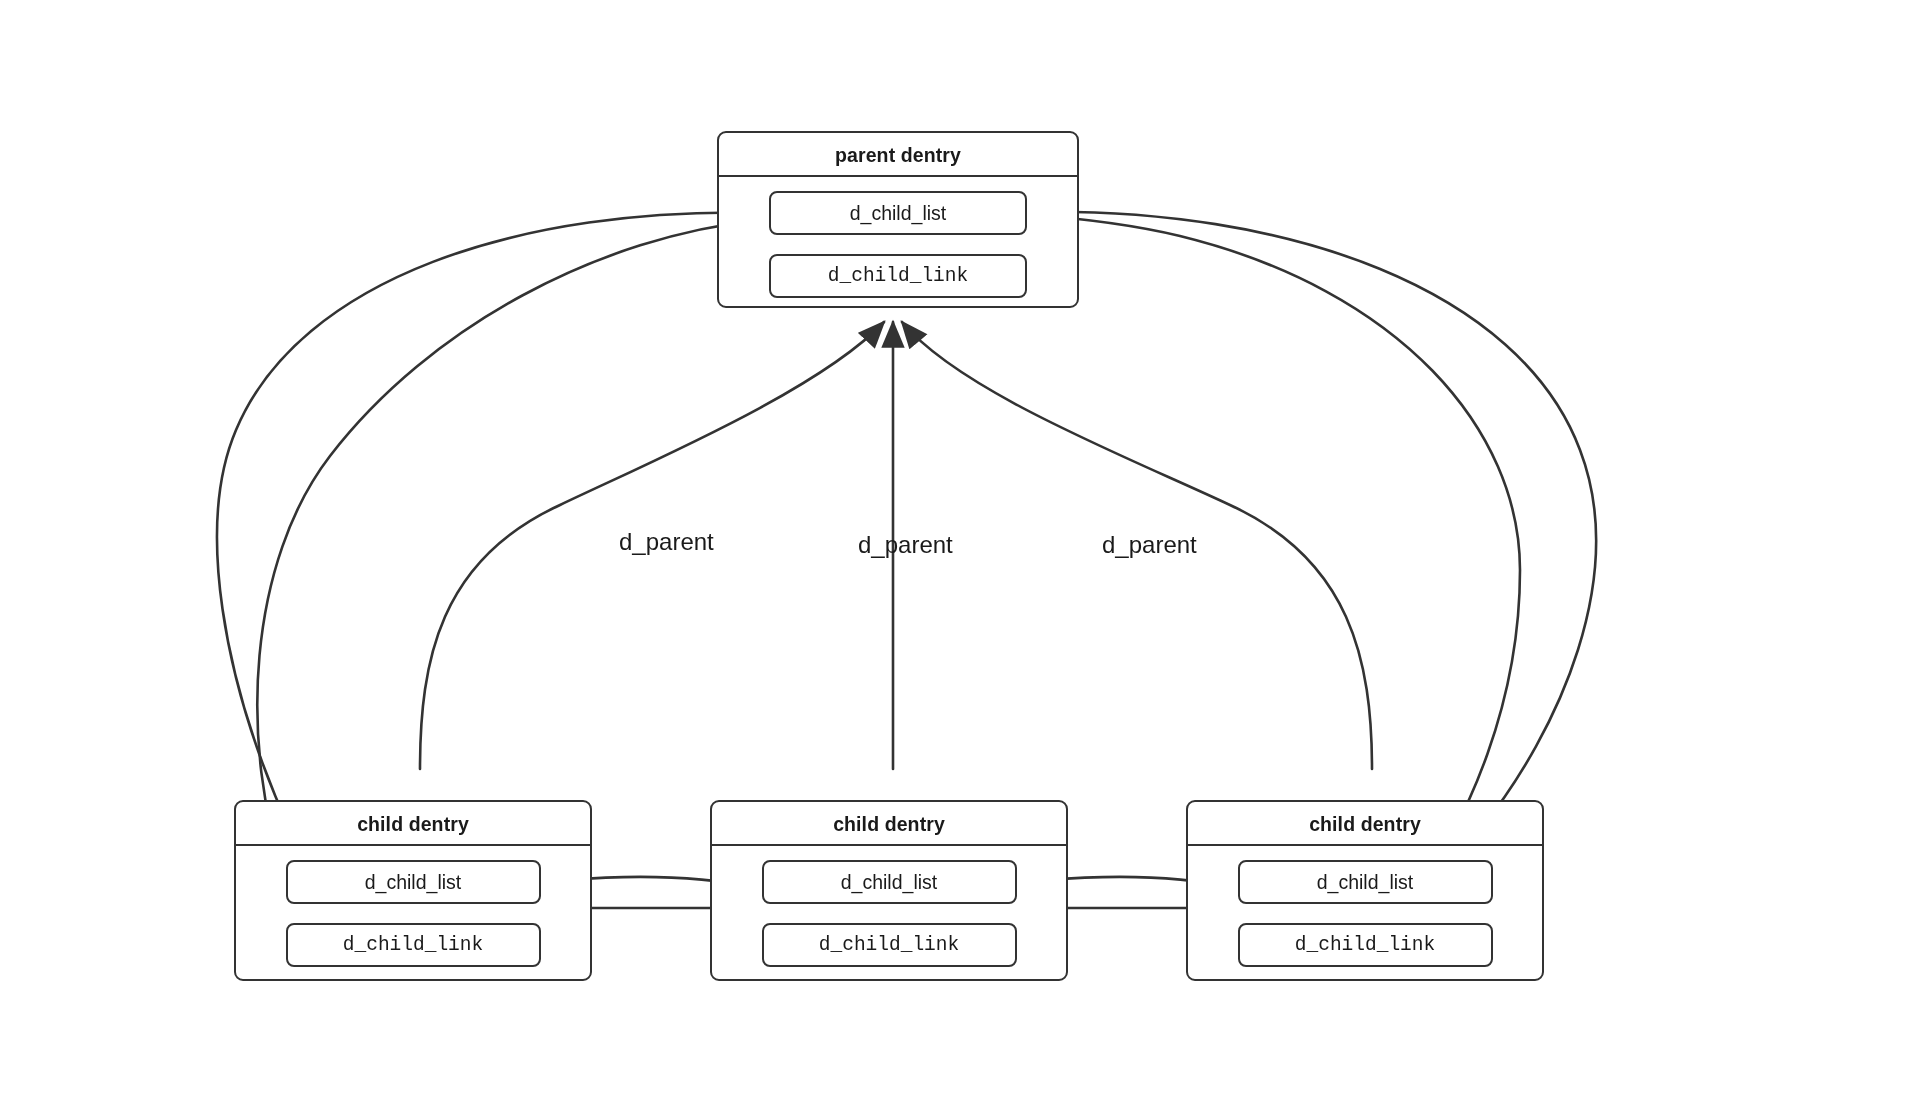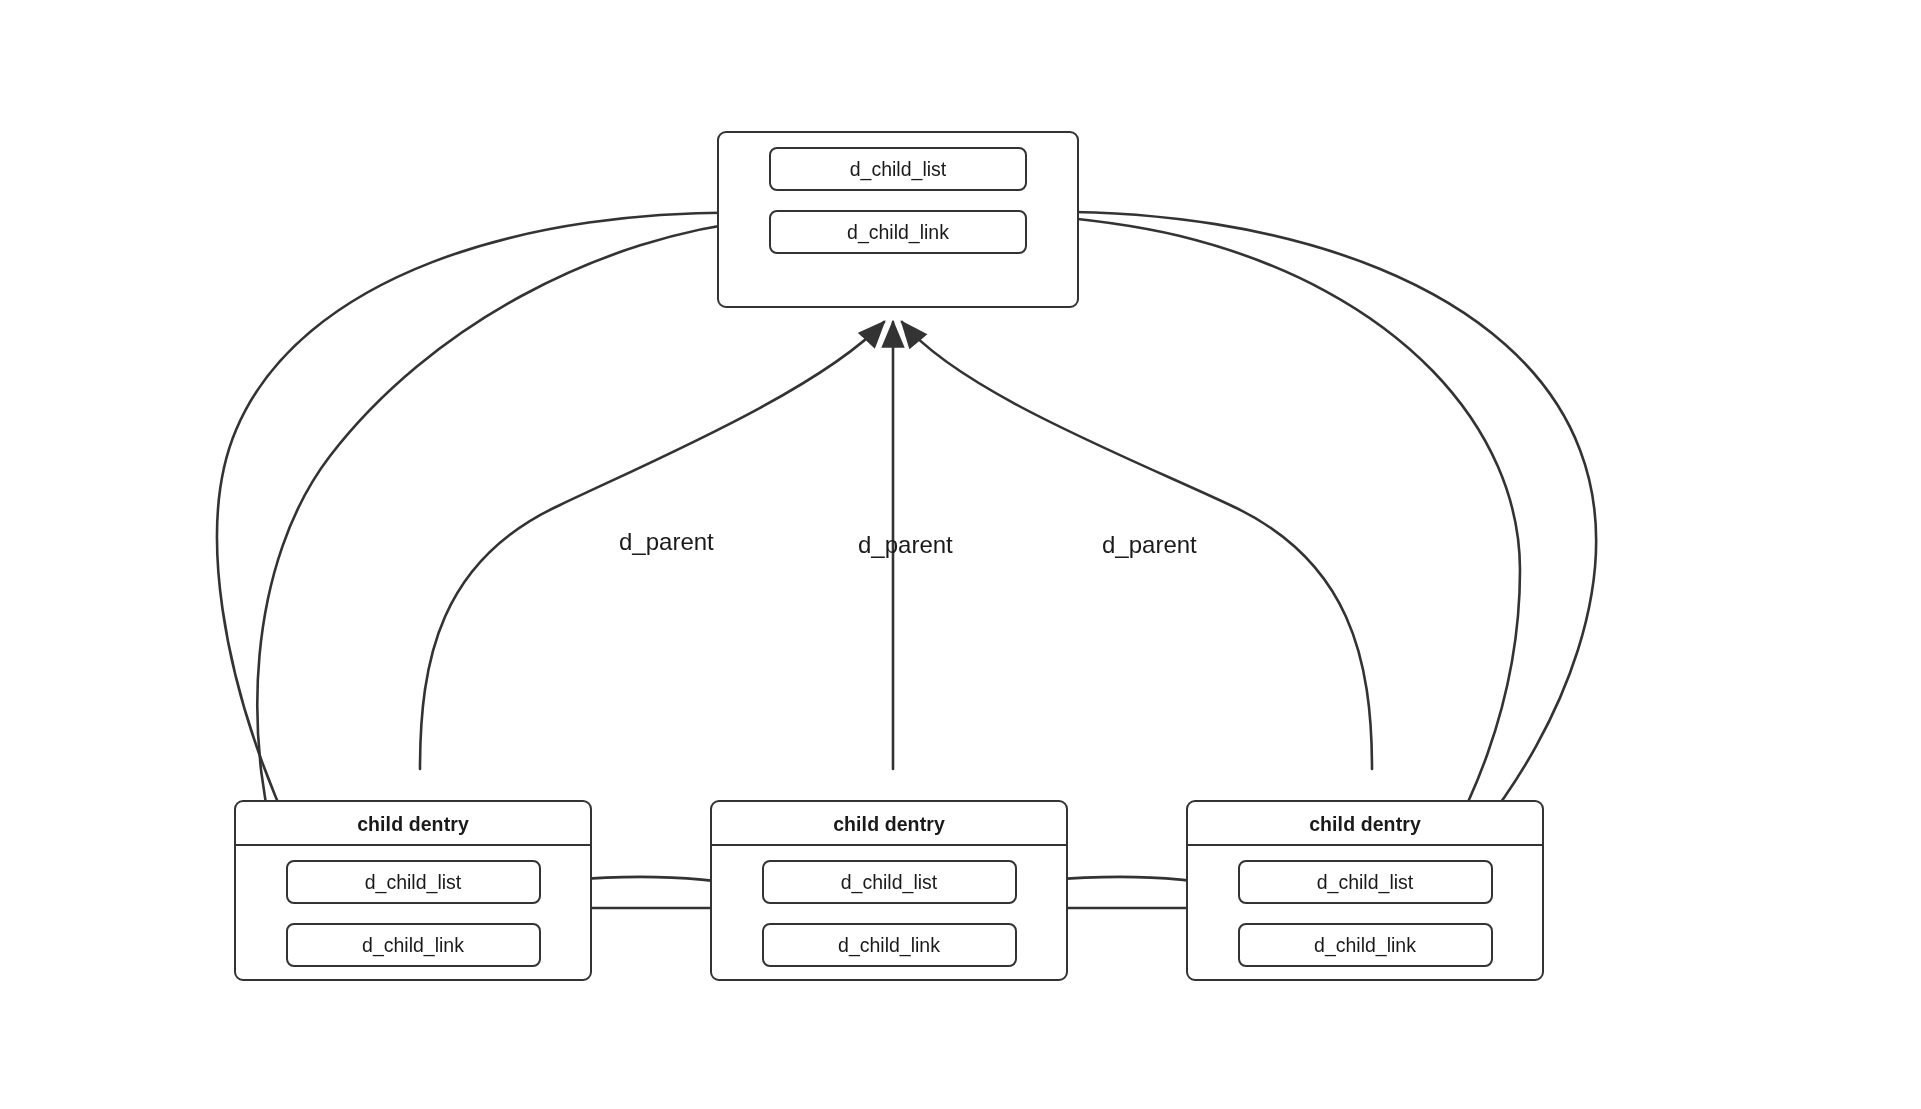--- a/index.html
+++ b/index.html
@@ -57,21 +57,21 @@
     margin: 0 auto 19px auto;
     height: 44px;
     line-height: 41px;
     text-align: center;
     font-size: 19.5px;
     color: #1a1a1a;
     border: 2.2px solid #333333;
     border-radius: 8px;
     background: #ffffff;
   }
-  .field:last-child { margin-bottom: 0; }
+  .field:last-child { margin-bottom: 0; font-family: Liberation Mono, monospace; }
 
   #node-parent { left: 717px; top: 131px; width: 362px; height: 177px; }
   #node-parent .node-body { padding-top: 14px; }
   #node-parent .field { width: 258px; }
 
   .child-node { top: 800px; width: 358px; height: 181px; }
   #node-child-0 { left: 234px; }
   #node-child-1 { left: 710px; }
   #node-child-2 { left: 1186px; }
   .child-node .field { width: 255px; }
@@ -115,20 +115,21 @@
       <path d="M 758 888 C 700 876 640 874 570 880 C 550 882 535 884 522 886" marker-end="url(#arw)"></path>
       <path d="M 516 908 L 752 908" marker-end="url(#arw)"></path>
 
       <path d="M 1234 888 C 1180 876 1120 874 1048 880 C 1026 882 1012 884 999 886" marker-end="url(#arw)"></path>
       <path d="M 992 908 L 1228 908" marker-end="url(#arw)"></path>
 
     </g>
   </svg>
 
   <div class="node" id="node-parent">
+    <div class="node-header">parent dentry</div>
     <div class="node-body">
       <div class="field">d_child_list</div>
       <div class="field">d_child_link</div>
     </div>
   </div>
 
   <div class="node child-node" id="node-child-0">
     <div class="node-header">child dentry</div>
     <div class="node-body">
       <div class="field">d_child_list</div>

